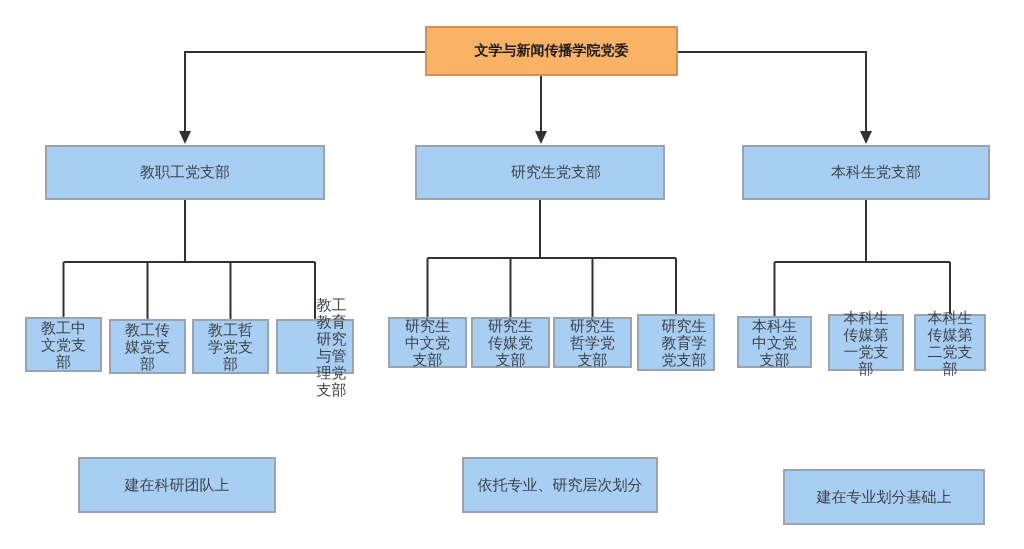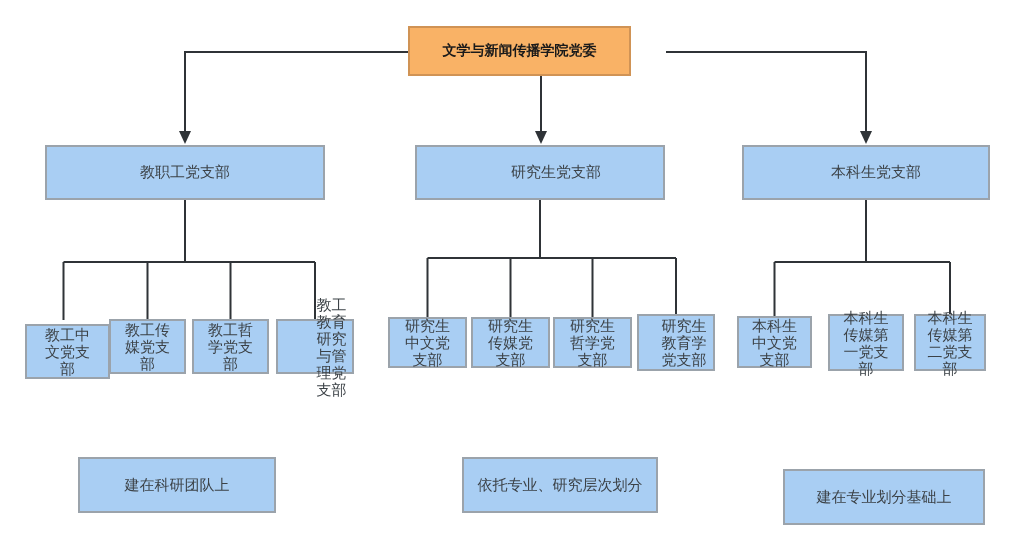--- a/index.html
+++ b/index.html
@@ -71,35 +71,35 @@
     <polygon class="arrowhead" points="535,131 547,131 541,144"></polygon>
     <polygon class="arrowhead" points="860,131 872,131 866,144"></polygon>
 
     <path class="wire" d="M185,200 V262 M63.5,262 H315 M63.5,262 V320 M147.5,262 V320 M230.5,262 V320 M315,262 V320"></path>
 
     <path class="wire" d="M540,200 V258 M427.5,258 H676 M427.5,258 V318 M510.5,258 V318 M592.5,258 V318 M676,258 V316"></path>
 
     <path class="wire" d="M866,200 V262 M774.5,262 H950 M774.5,262 V317 M950,262 V316"></path>
   </svg>
 
-  <div class="node root" style="left:408px; top:26px; width:223px; height:50px;">
+  <div class="node root" style="left:425px; top:26px; width:253px; height:50px;">
     <span>文学与新闻传播学院党委</span>
   </div>
 
   <div class="node branch" style="left:45px; top:145px; width:280px; height:55px;">
     <span>教职工党支部</span>
   </div>
   <div class="node branch" style="left:415px; top:145px; width:250px; height:55px;padding-left:32px;">
     <span>研究生党支部</span>
   </div>
   <div class="node branch" style="left:742px; top:145px; width:248px; height:55px;padding-left:20px;">
     <span>本科生党支部</span>
   </div>
 
-  <div class="node leaf" style="left:25px; top:324px; width:85px; height:55px;align-items:flex-end;">
+  <div class="node leaf" style="left:25px; top:317px; width:77px; height:55px;align-items:flex-end;">
     <span class="wrap">教工中文党支部</span>
   </div>
   <div class="node leaf" style="left:109px; top:319px; width:77px; height:55px;">
     <span class="wrap">教工传媒党支部</span>
   </div>
   <div class="node leaf" style="left:192px; top:319px; width:77px; height:55px;">
     <span class="wrap">教工哲学党支部</span>
   </div>
   <div class="node leaf" style="left:276px; top:319px; width:78px; height:55px;padding-left:33px;">
     <span class="wrap">教工教育研究与管理党支部</span>

